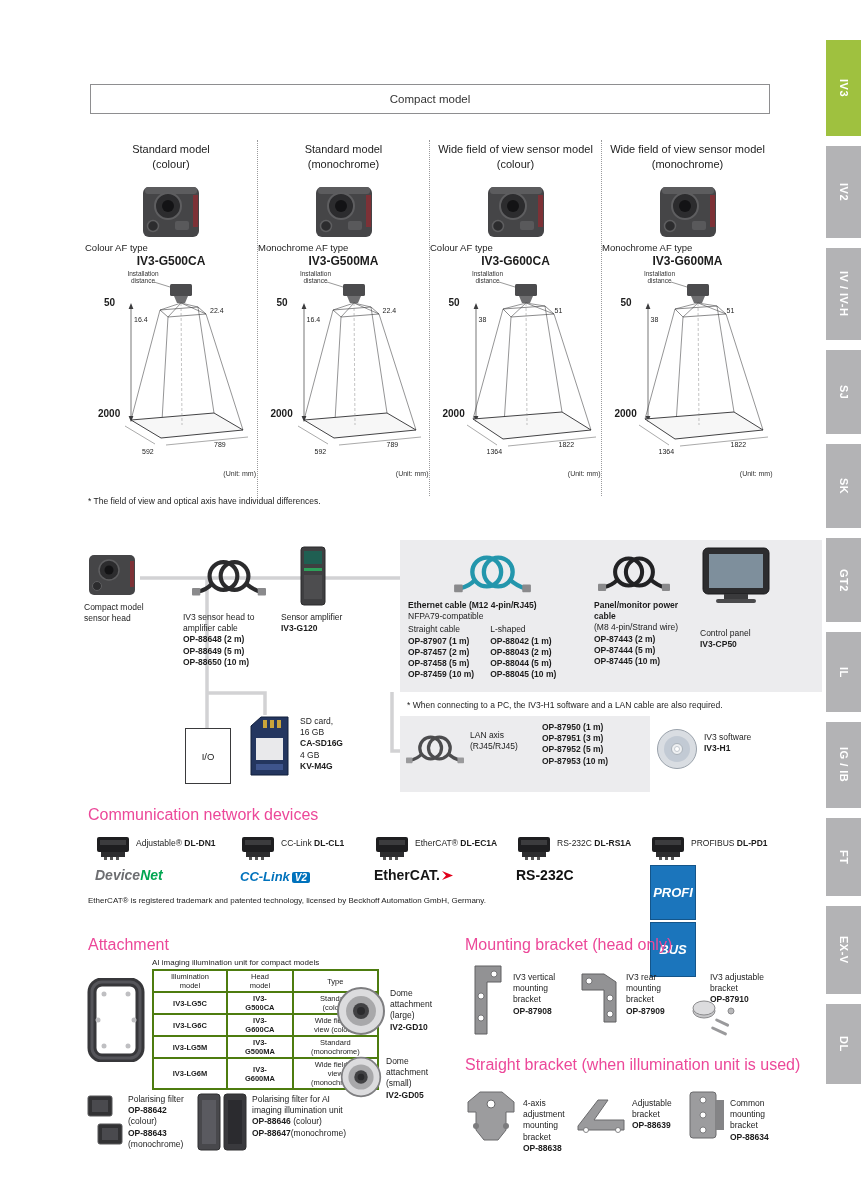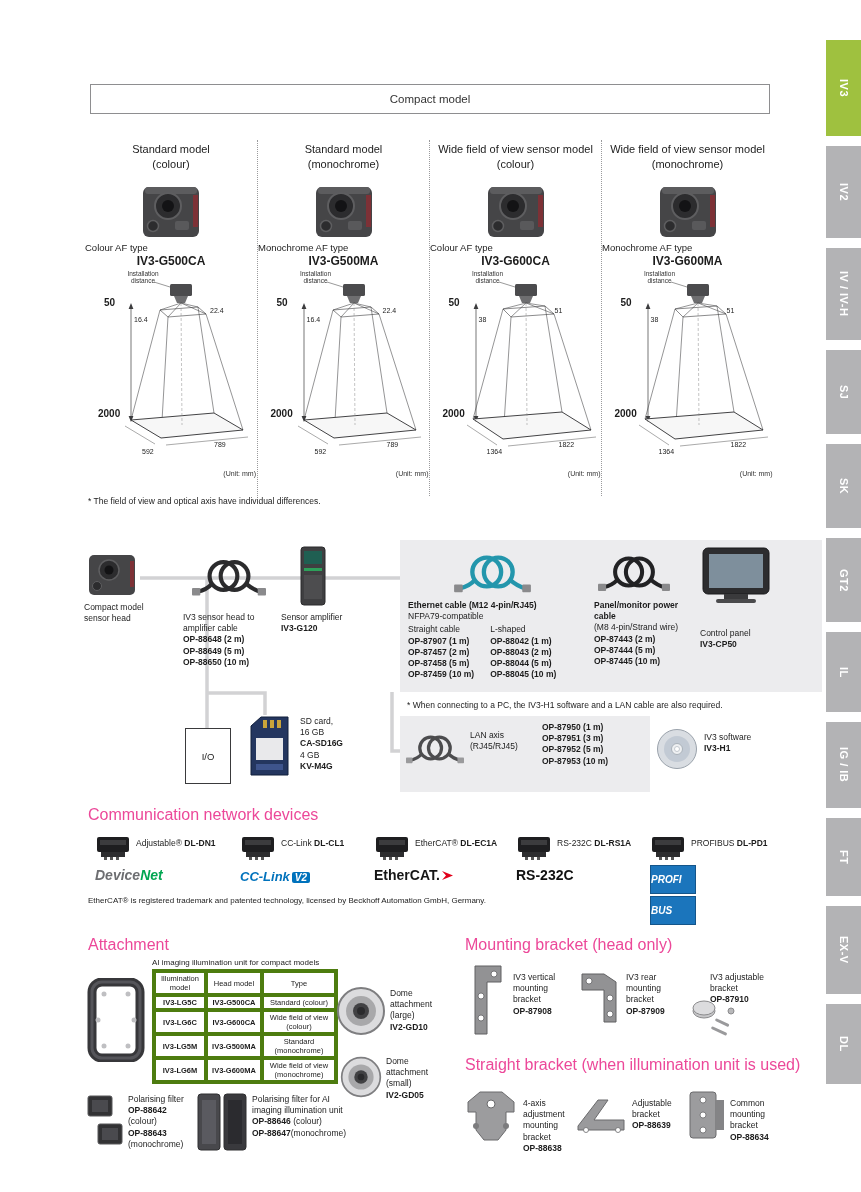--- a/index.html
+++ b/index.html
@@ -39,24 +39,24 @@
 .net-row{display:flex;align-items:flex-start;gap:5px}
 .net-lbl{font-size:8.5px;margin-top:4px}
 .logo-devicenet{margin-top:7px;font-size:14px;font-weight:700;font-style:italic}
 .dn1{color:#6d6e71}.dn2{color:#00a651}
 .logo-cclink{margin-top:7px}
 .cc1{color:#0072bc;font-weight:700;font-style:italic;font-size:13px}
 .v2{background:#0072bc;color:#fff;font-weight:700;font-style:italic;font-size:10px;padding:0 3px;border-radius:2px;margin-left:2px}
 .logo-ethercat{margin-top:7px;font-size:14px;font-weight:700;color:#161616;display:flex;align-items:center;gap:1px}
 .logo-rs{margin-top:7px;font-size:14px;font-weight:700;color:#111}
 .logo-profibus{margin-top:5px}
-.pb{width:46px;background:#1b75bc;color:#fff;font-weight:700;font-style:italic;font-size:10px;text-align:left;padding:8px 0;margin-bottom:2px;border:1px solid #14558a}
+.pb{width:46px;background:#1b75bc;color:#fff;font-weight:700;font-style:italic;font-size:13px;text-align:center;padding:19px 0;margin-bottom:2px;border:1px solid #14558a}
 
 table.ill{border-collapse:collapse;font-size:7.5px}
-table.ill th,table.ill td{border:4px solid #4d7c0f;padding:1px 3px;text-align:center;line-height:1.2}
+table.ill th,table.ill td{border:2px solid #4d7c0f;padding:1px 17px;text-align:center;line-height:1.2}
 table.ill th{font-weight:400}
 </style>
 </head>
 <body>
 
 <div id="page">
 
   <div class="tab active" style="top:40px;height:96px">IV3</div>
   <div class="tab" style="top:146px;height:92px">IV2</div>
   <div class="tab" style="top:248px;height:92px">IV / IV-H</div>

